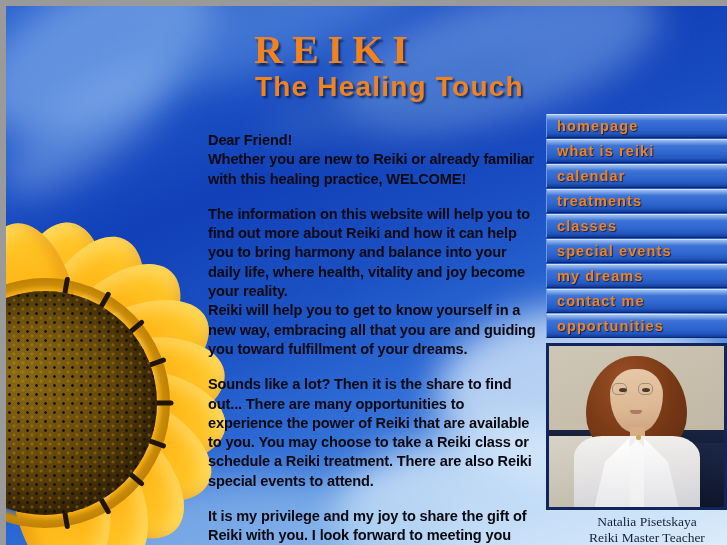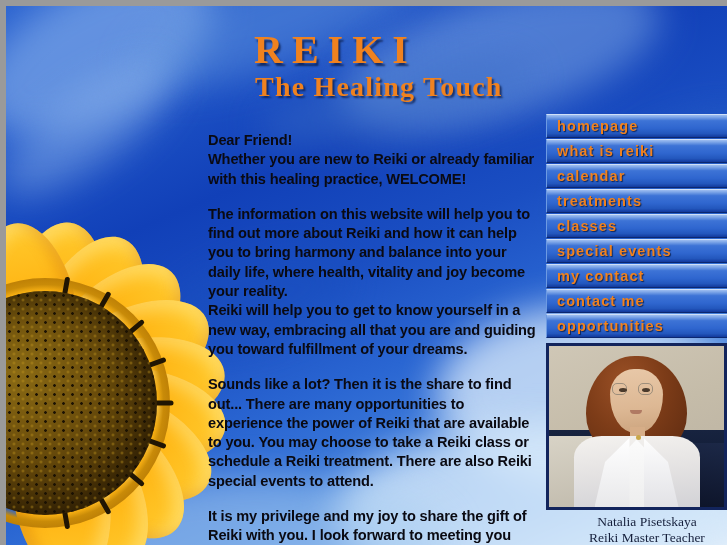--- a/index.html
+++ b/index.html
@@ -139,21 +139,21 @@
     font-size: 40px;
     font-weight: bold;
     letter-spacing: 9px;
     color: #f0821f;
     text-shadow: 2px 3px 2px rgba(10,25,70,.75);
     white-space: nowrap;
   }
   #title-sub {
     position: absolute;
     left: 249px; top: 65px;
-    font-family: Liberation Serif, serif;
+    font-family: Liberation Sans, sans-serif;
     font-size: 28px;
     font-weight: bold;
     letter-spacing: 1.2px;
     color: #f0821f;
     text-shadow: 2px 2px 2px rgba(10,25,70,.75);
     white-space: nowrap;
   }
 
   
   #content {
@@ -379,21 +379,21 @@
       <a class="navbtn">
         <span>treatments</span>
       </a>
       <a class="navbtn">
         <span>classes</span>
       </a>
       <a class="navbtn">
         <span>special events</span>
       </a>
       <a class="navbtn">
-        <span>my contact</span>
+        <span>my dreams</span>
       </a>
       <a class="navbtn">
         <span>contact me</span>
       </a>
       <a class="navbtn">
         <span>opportunities</span>
       </a>
     </nav>
 
     <div id="portrait-wrap">

